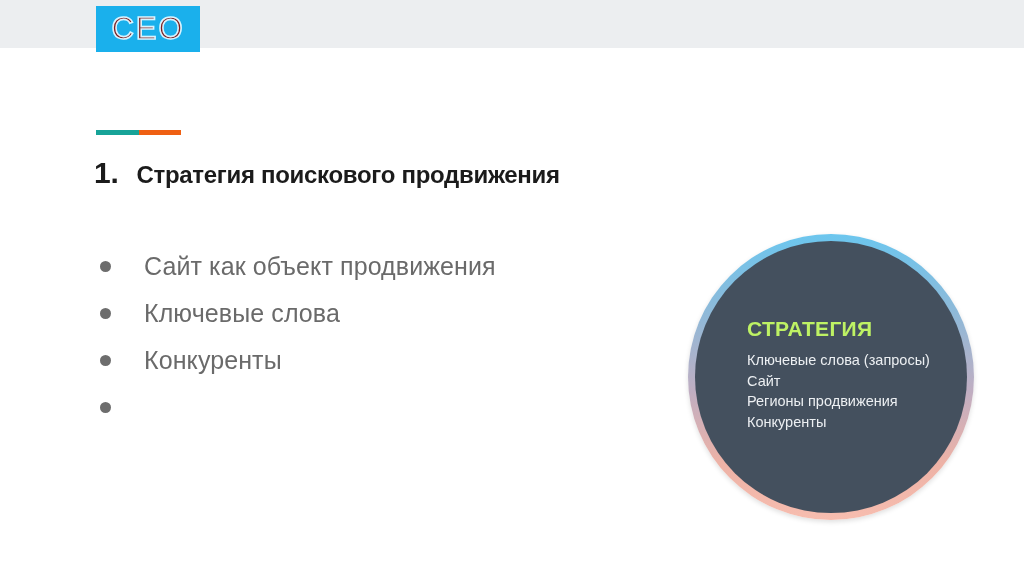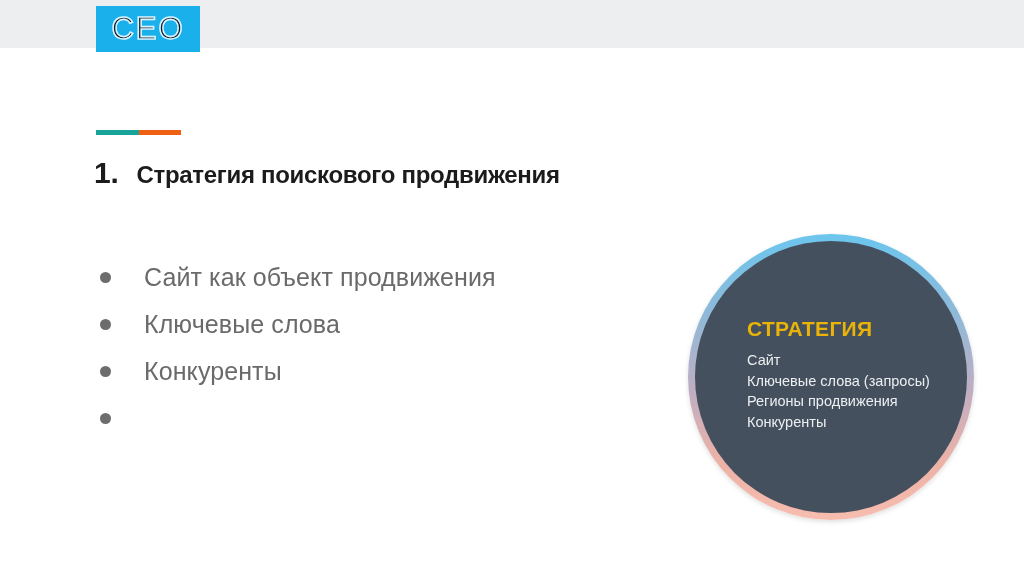--- a/index.html
+++ b/index.html
@@ -45,21 +45,21 @@
     background: #1ab0ec;
     display: flex;
     align-items: center;
     justify-content: center;
   }
   .logo-top-text {
     font-family: "Liberation Sans", sans-serif;
     font-size: 31px;
     font-weight: 400;
     letter-spacing: 2px;
-    color: #0f172a;
+    color: #7f1d1d;
     -webkit-text-stroke: 1.6px #d8f4ff;
     text-stroke: 1.6px #d8f4ff;
     line-height: 1;
     padding-bottom: 2px;
   }
   .logo-bottom {
     width: 104px;
     height: 28px;
     background: #f04b1e;
     display: flex;
@@ -107,21 +107,21 @@
     font-size: 24px;
     font-weight: 700;
     color: #1b1b1b;
     letter-spacing: -0.3px;
   }
 
   
   .bullet-list {
     position: absolute;
     left: 100px;
-    top: 254px;
+    top: 243px;
     width: 580px;
     list-style: none;
     margin: 0;
     padding: 0;
   }
   .bullet-item {
     display: flex;
     align-items: center;
     height: 47px;
   }
@@ -168,21 +168,21 @@
   }
   .circle-content {
     position: absolute;
     left: 52px;
     top: 76px;
     width: 230px;
   }
   .circle-title {
     font-size: 21px;
     font-weight: 700;
-    color: #eab308;
+    color: #bef264;
     letter-spacing: 0.3px;
     line-height: 1.1;
     margin-bottom: 10px;
     white-space: nowrap;
   }
   .circle-line {
     font-size: 14.5px;
     font-weight: 400;
     color: #eceff2;
     line-height: 1.42;
@@ -228,21 +228,21 @@
     <li class="bullet-item">
       <span class="bullet-dot"></span>
     </li>
   </ul>
 
   <div class="circle-graphic">
     <div class="circle-ring"></div>
     <div class="circle-face">
       <div class="circle-content">
         <div class="circle-title">СТРАТЕГИЯ</div>
+        <div class="circle-line">Ключевые слова (запросы)</div>
         <div class="circle-line">Сайт</div>
-        <div class="circle-line">Ключевые слова (запросы)</div>
         <div class="circle-line">Регионы продвижения</div>
         <div class="circle-line">Конкуренты</div>
       </div>
     </div>
   </div>
 
 </div>
 
 </body></html>

